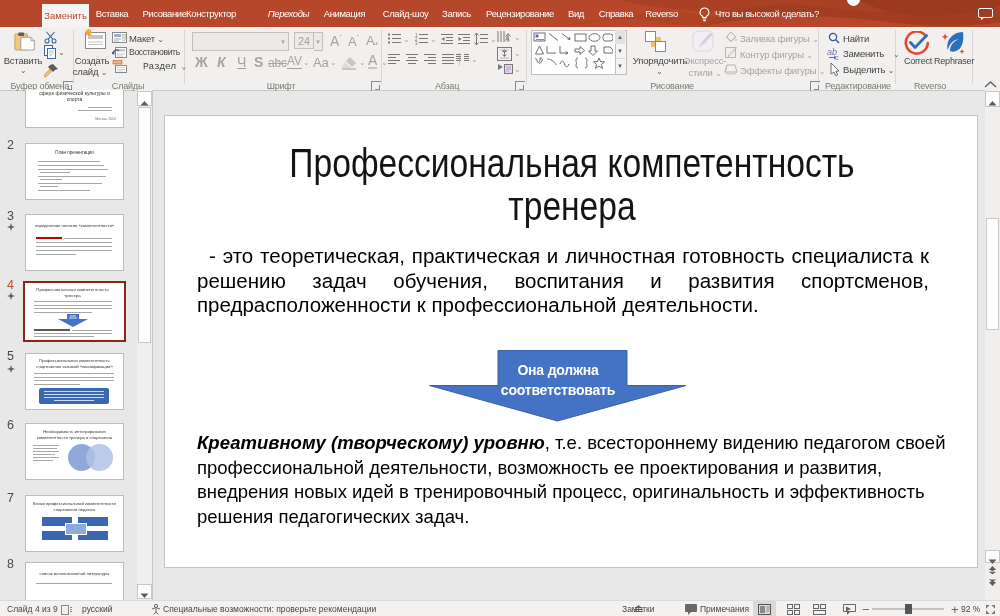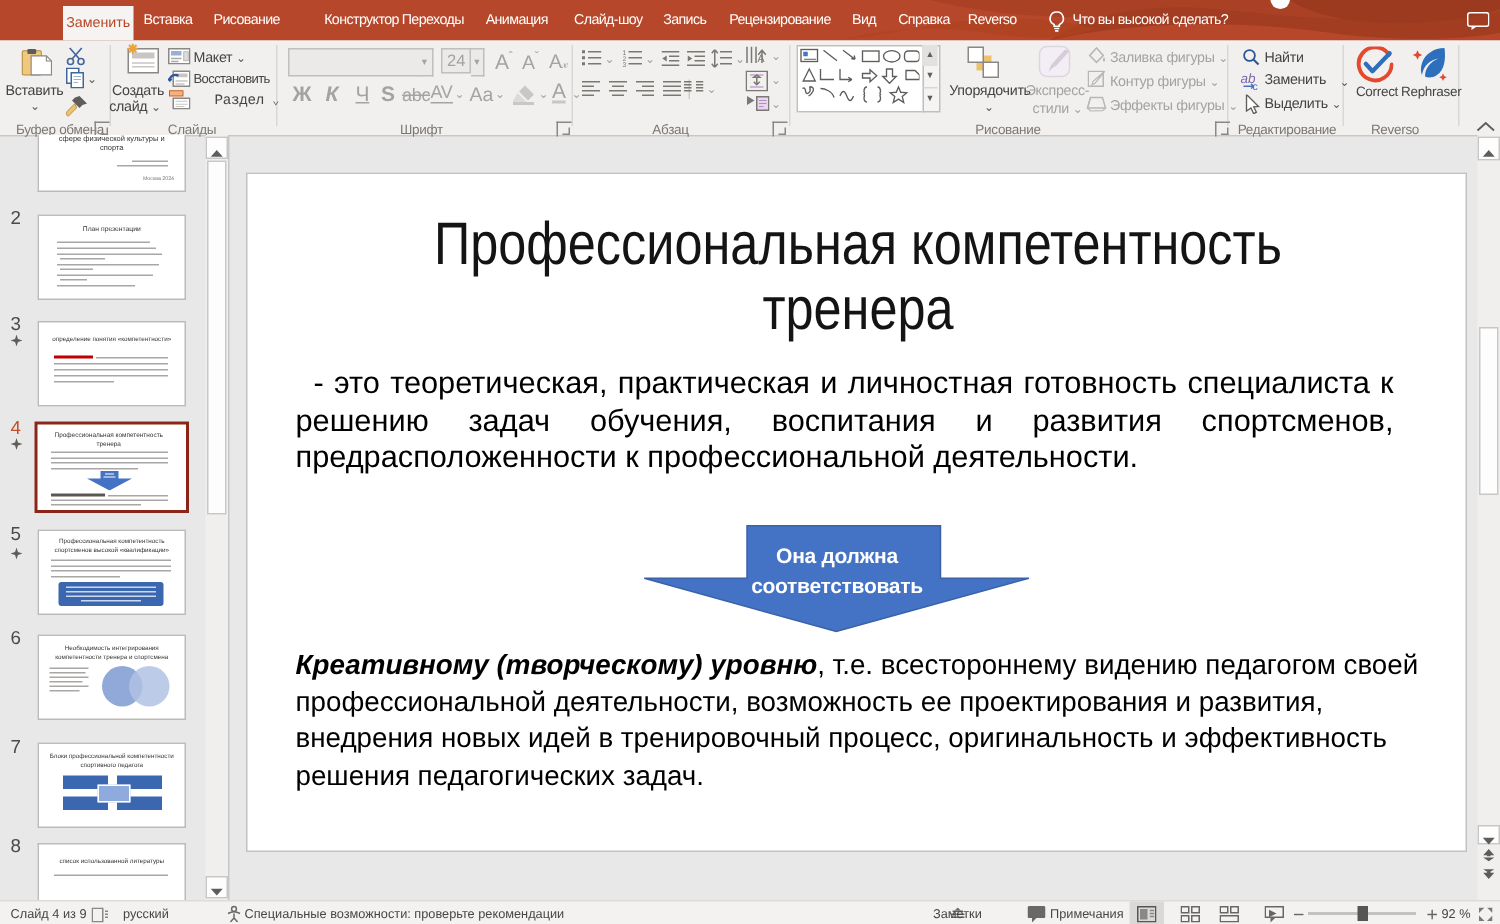--- a/index.html
+++ b/index.html
@@ -40,22 +40,22 @@
   <svg class="abs" style="left:560px;top:0;" width="440" height="27" viewBox="0 0 440 27">
     <path d="M60 0c40 10 90 14 150 10 60-4 120 2 160 8 30 4 60 5 70 3V0z" fill="#aa4124"></path>
     <path d="M140 27c50-12 120-14 180-6 50 7 90 6 120 1V8c-60 10-130 4-190-2-50-5-90 6-110 21z" fill="#a33d21"></path>
     <path d="M300 0c20 14 60 18 100 14 20-2 30-4 40-8V0z" fill="#9c3a20"></path>
     <path d="M0 27c30-8 60-10 90-6 40 6 60 6 80-2-40-10-80-8-120 0-20 4-40 6-50 8z" fill="#ad431f" opacity="0.7"></path>
   </svg>
   <div id="tabsel">Заменить</div>
   <div class="tab" style="left:20.5px;margin-top:30px;">Файл</div>
   <div class="tab" style="left:112px;">Вставка</div>
   <div class="tab" style="left:164.5px;">Рисование</div>
-  <div class="tab" style="left:241px;">Конструктор</div>
-  <div class="tab" style="left:288.5px;">Переходы</div>
+  <div class="tab" style="left:211px;">Конструктор</div>
+  <div class="tab" style="left:288.5px;font-style:italic;">Переходы</div>
   <div class="tab" style="left:344.5px;">Анимация</div>
   <div class="tab" style="left:405.5px;">Слайд-шоу</div>
   <div class="tab" style="left:456.5px;">Запись</div>
   <div class="tab" style="left:520px;">Рецензирование</div>
   <div class="tab" style="left:576px;">Вид</div>
   <div class="tab" style="left:616px;">Справка</div>
   <div class="tab" style="left:661.5px;">Reverso</div>
   <svg class="abs" style="left:698px;top:7px;" width="13" height="15" viewBox="0 0 13 15">
         <path d="M6.5 1a4.3 4.3 0 0 0-2.3 8 l.6.5v1h3.4v-1l.6-.5A4.3 4.3 0 0 0 6.5 1z" fill="none" stroke="#fff" stroke-width="1.1"></path>
         <path d="M4.8 12h3.4M5.4 13.6h2.2" stroke="#fff" stroke-width="1.1"></path>

